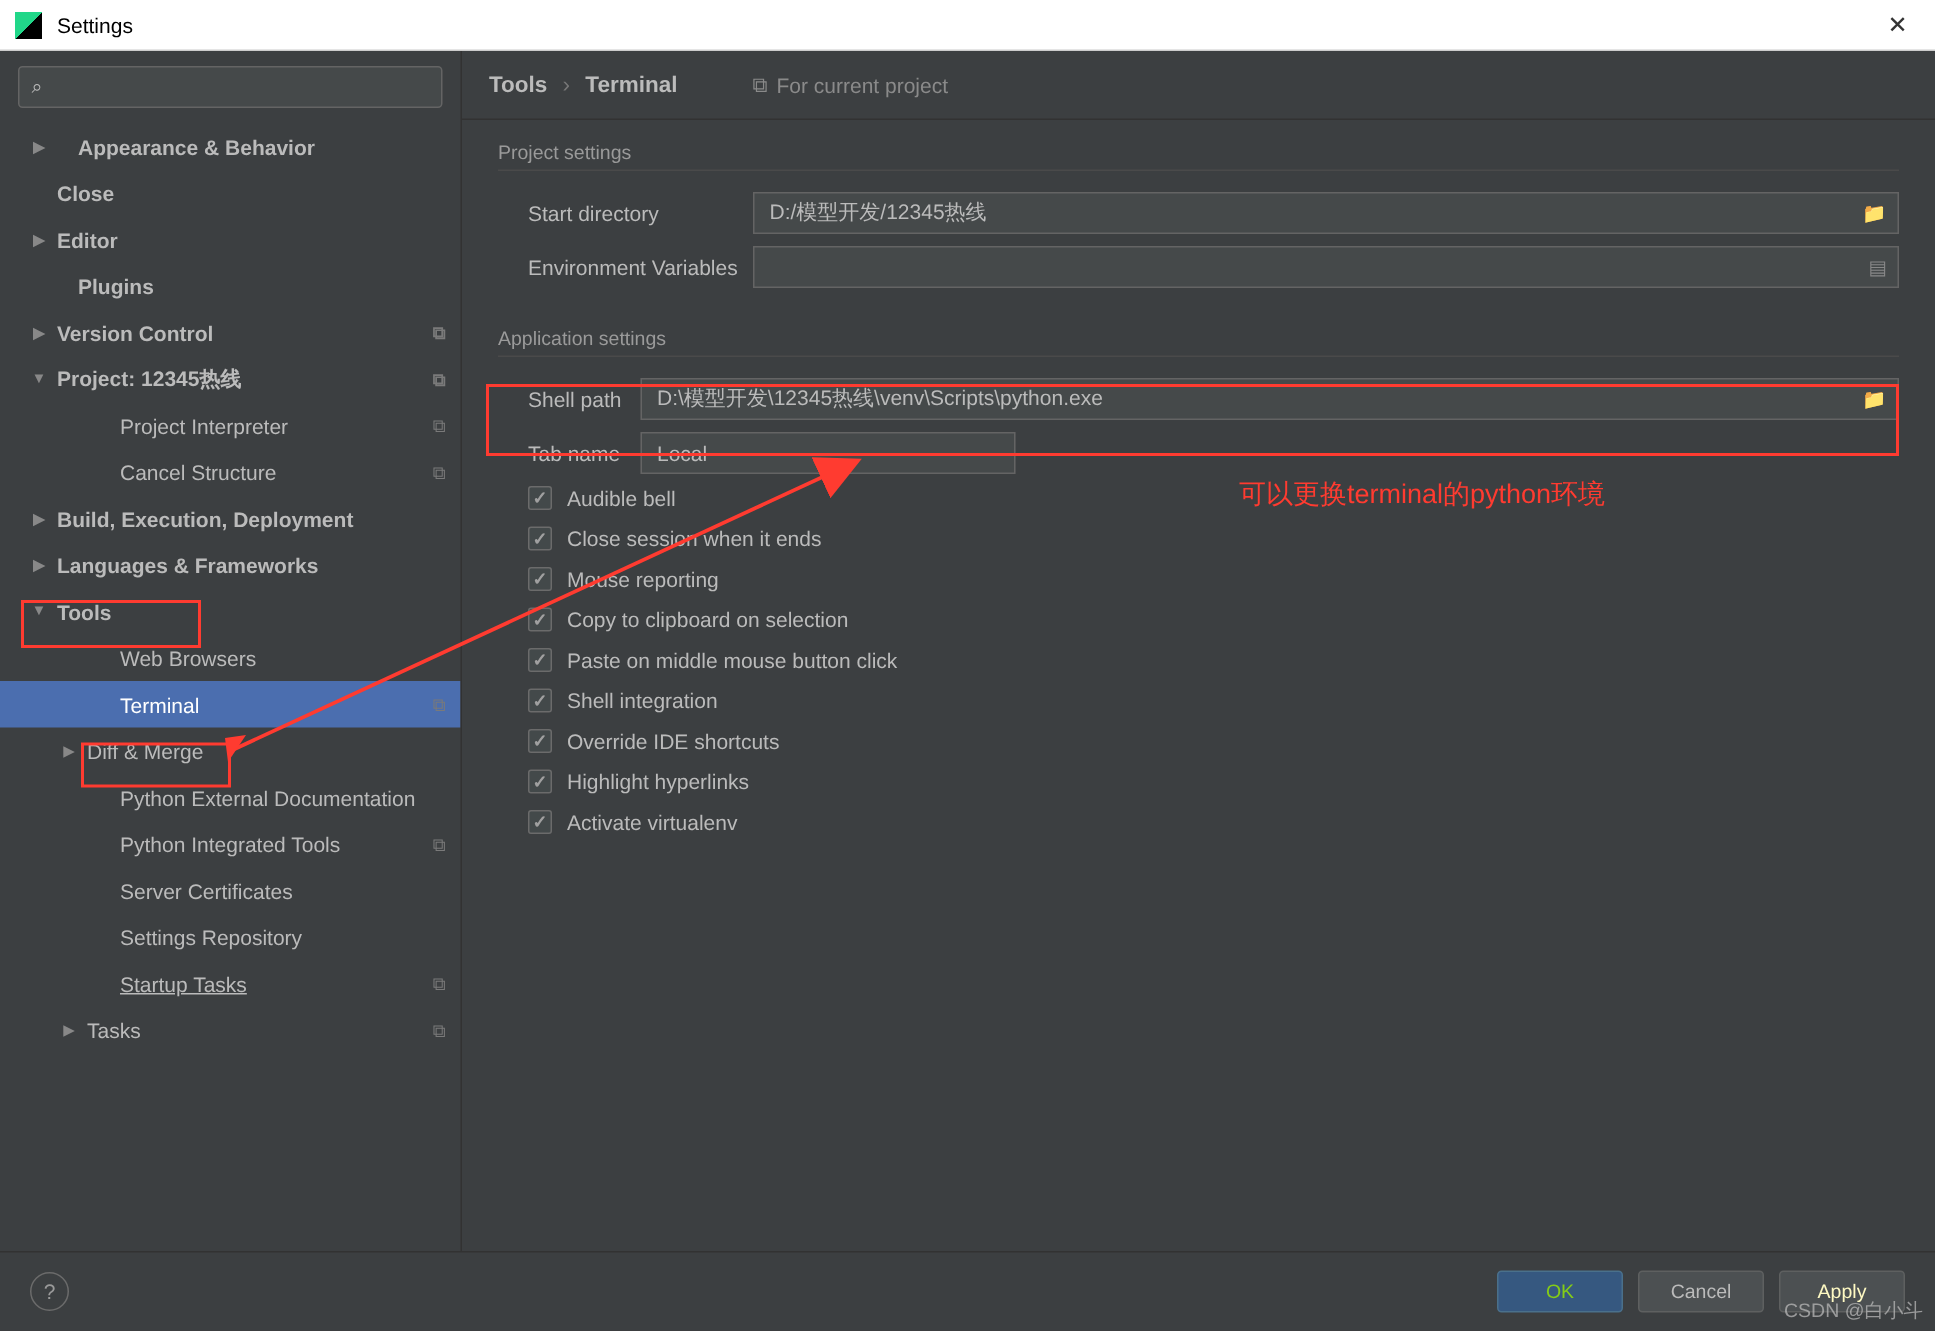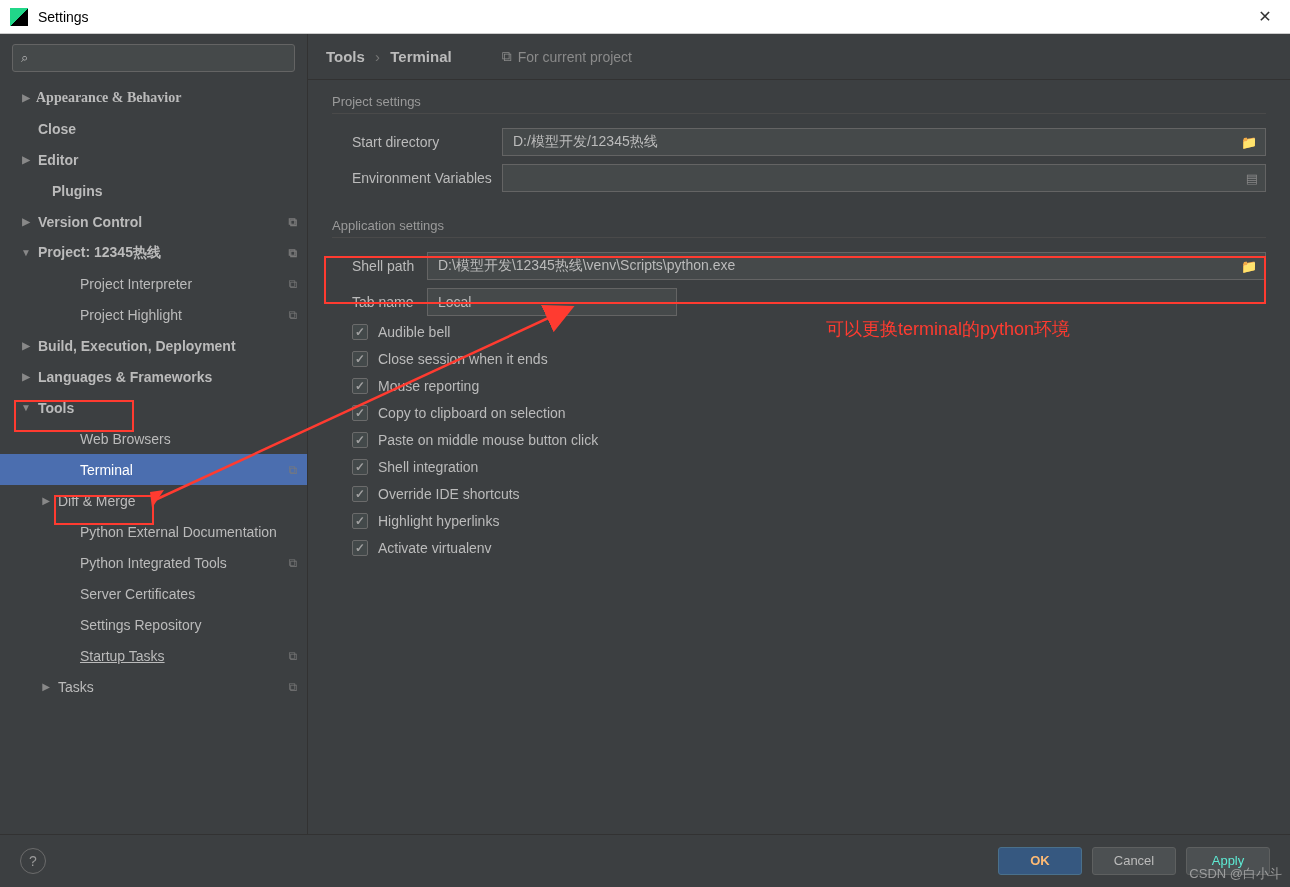--- a/index.html
+++ b/index.html
@@ -217,25 +217,25 @@
   background: #4c5052;
   color: #bbbbbb;
   font-size: 13px;
   margin-left: 10px;
   cursor: pointer;
   border-radius: 3px;
 }
 .btn.primary {
   background: #365880;
   border-color: #4a708b;
-  color: #fdba74;
-  font-weight: 700;
+  color: #84cc16;
+  font-weight: 400;
   text-align: center;
 }
-.btn.disabled { color: #5eead4; cursor: default; }
+.btn.disabled { color: #fef9c3; cursor: default; }
 
 .annot-box {
   position: absolute;
   border: 2px solid #ff3b30;
   pointer-events: none;
 }
 .annot-text {
   position: absolute;
   color: #ff3b30;
   font-size: 18px;
@@ -265,21 +265,21 @@
 </div>
 
 <div class="main">
   <div class="sidebar">
     <div class="search-wrap">
       <input class="search-input" value="⌕" readonly="" style="">
     </div>
     <div class="tree" id="tree">
         <div class="tree-item pad-0 bold">
           <span class="arrow">▶</span>
-          <span style="margin-left: 4px; font-family: Liberation Serif, serif;">Appearance &amp; Behavior</span>
+          <span style="margin-left: 20px;">Appearance &amp; Behavior</span>
         </div>
         <div class="tree-item pad-0 bold">
           <span class="arrow"></span>
           <span style="margin-left: 6px;">Close</span>
         </div>
         <div class="tree-item pad-0 bold">
           <span class="arrow">▶</span>
           <span style="margin-left: 6px;">Editor</span>
         </div>
         <div class="tree-item pad-0 bold">
@@ -296,21 +296,21 @@
           <span style="margin-left: 6px;">Project: 12345热线</span>
           <span class="copy-icon">⧉</span>
         </div>
         <div class="tree-item pad-2">
           <span class="arrow"></span>
           <span style="margin-left: 6px;">Project Interpreter</span>
           <span class="copy-icon">⧉</span>
         </div>
         <div class="tree-item pad-2">
           <span class="arrow"></span>
-          <span style="margin-left: 6px;">Project Highlight</span>
+          <span style="margin-left: 6px;">Cancel Structure</span>
           <span class="copy-icon">⧉</span>
         </div>
         <div class="tree-item pad-0 bold">
           <span class="arrow">▶</span>
           <span style="margin-left: 6px;">Build, Execution, Deployment</span>
         </div>
         <div class="tree-item pad-0 bold">
           <span class="arrow">▶</span>
           <span style="margin-left: 6px;">Languages &amp; Frameworks</span>
         </div>

